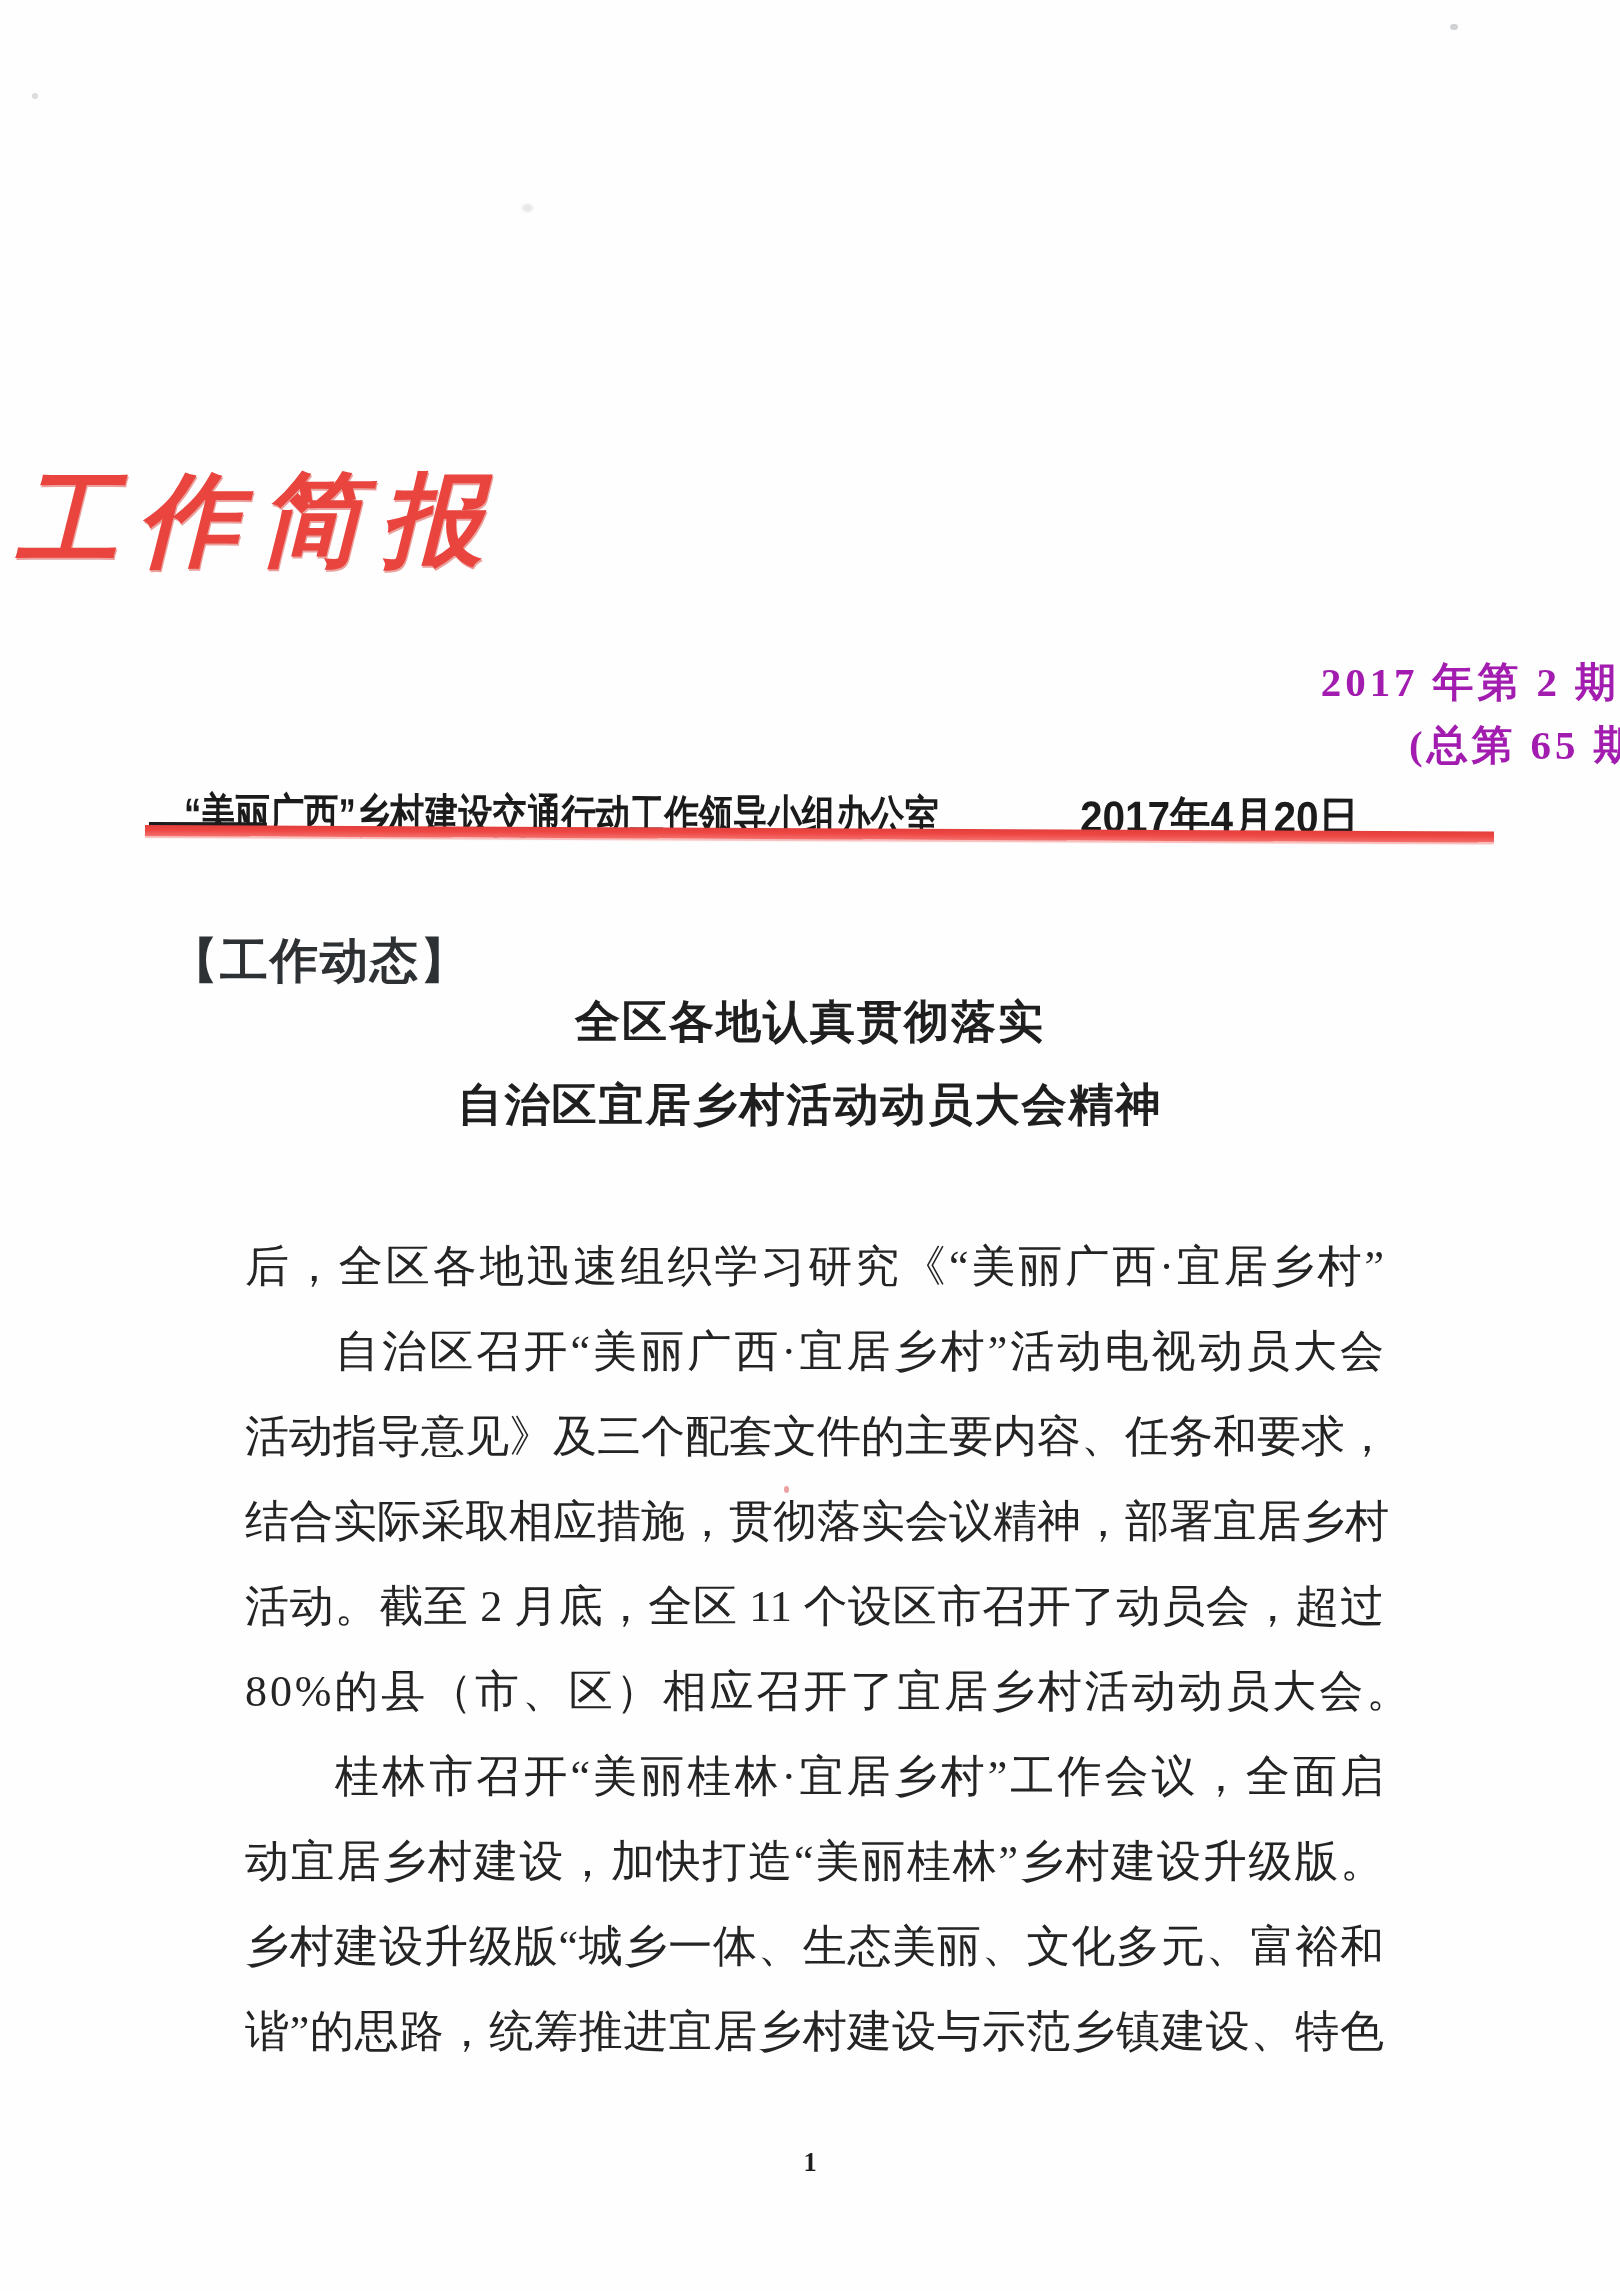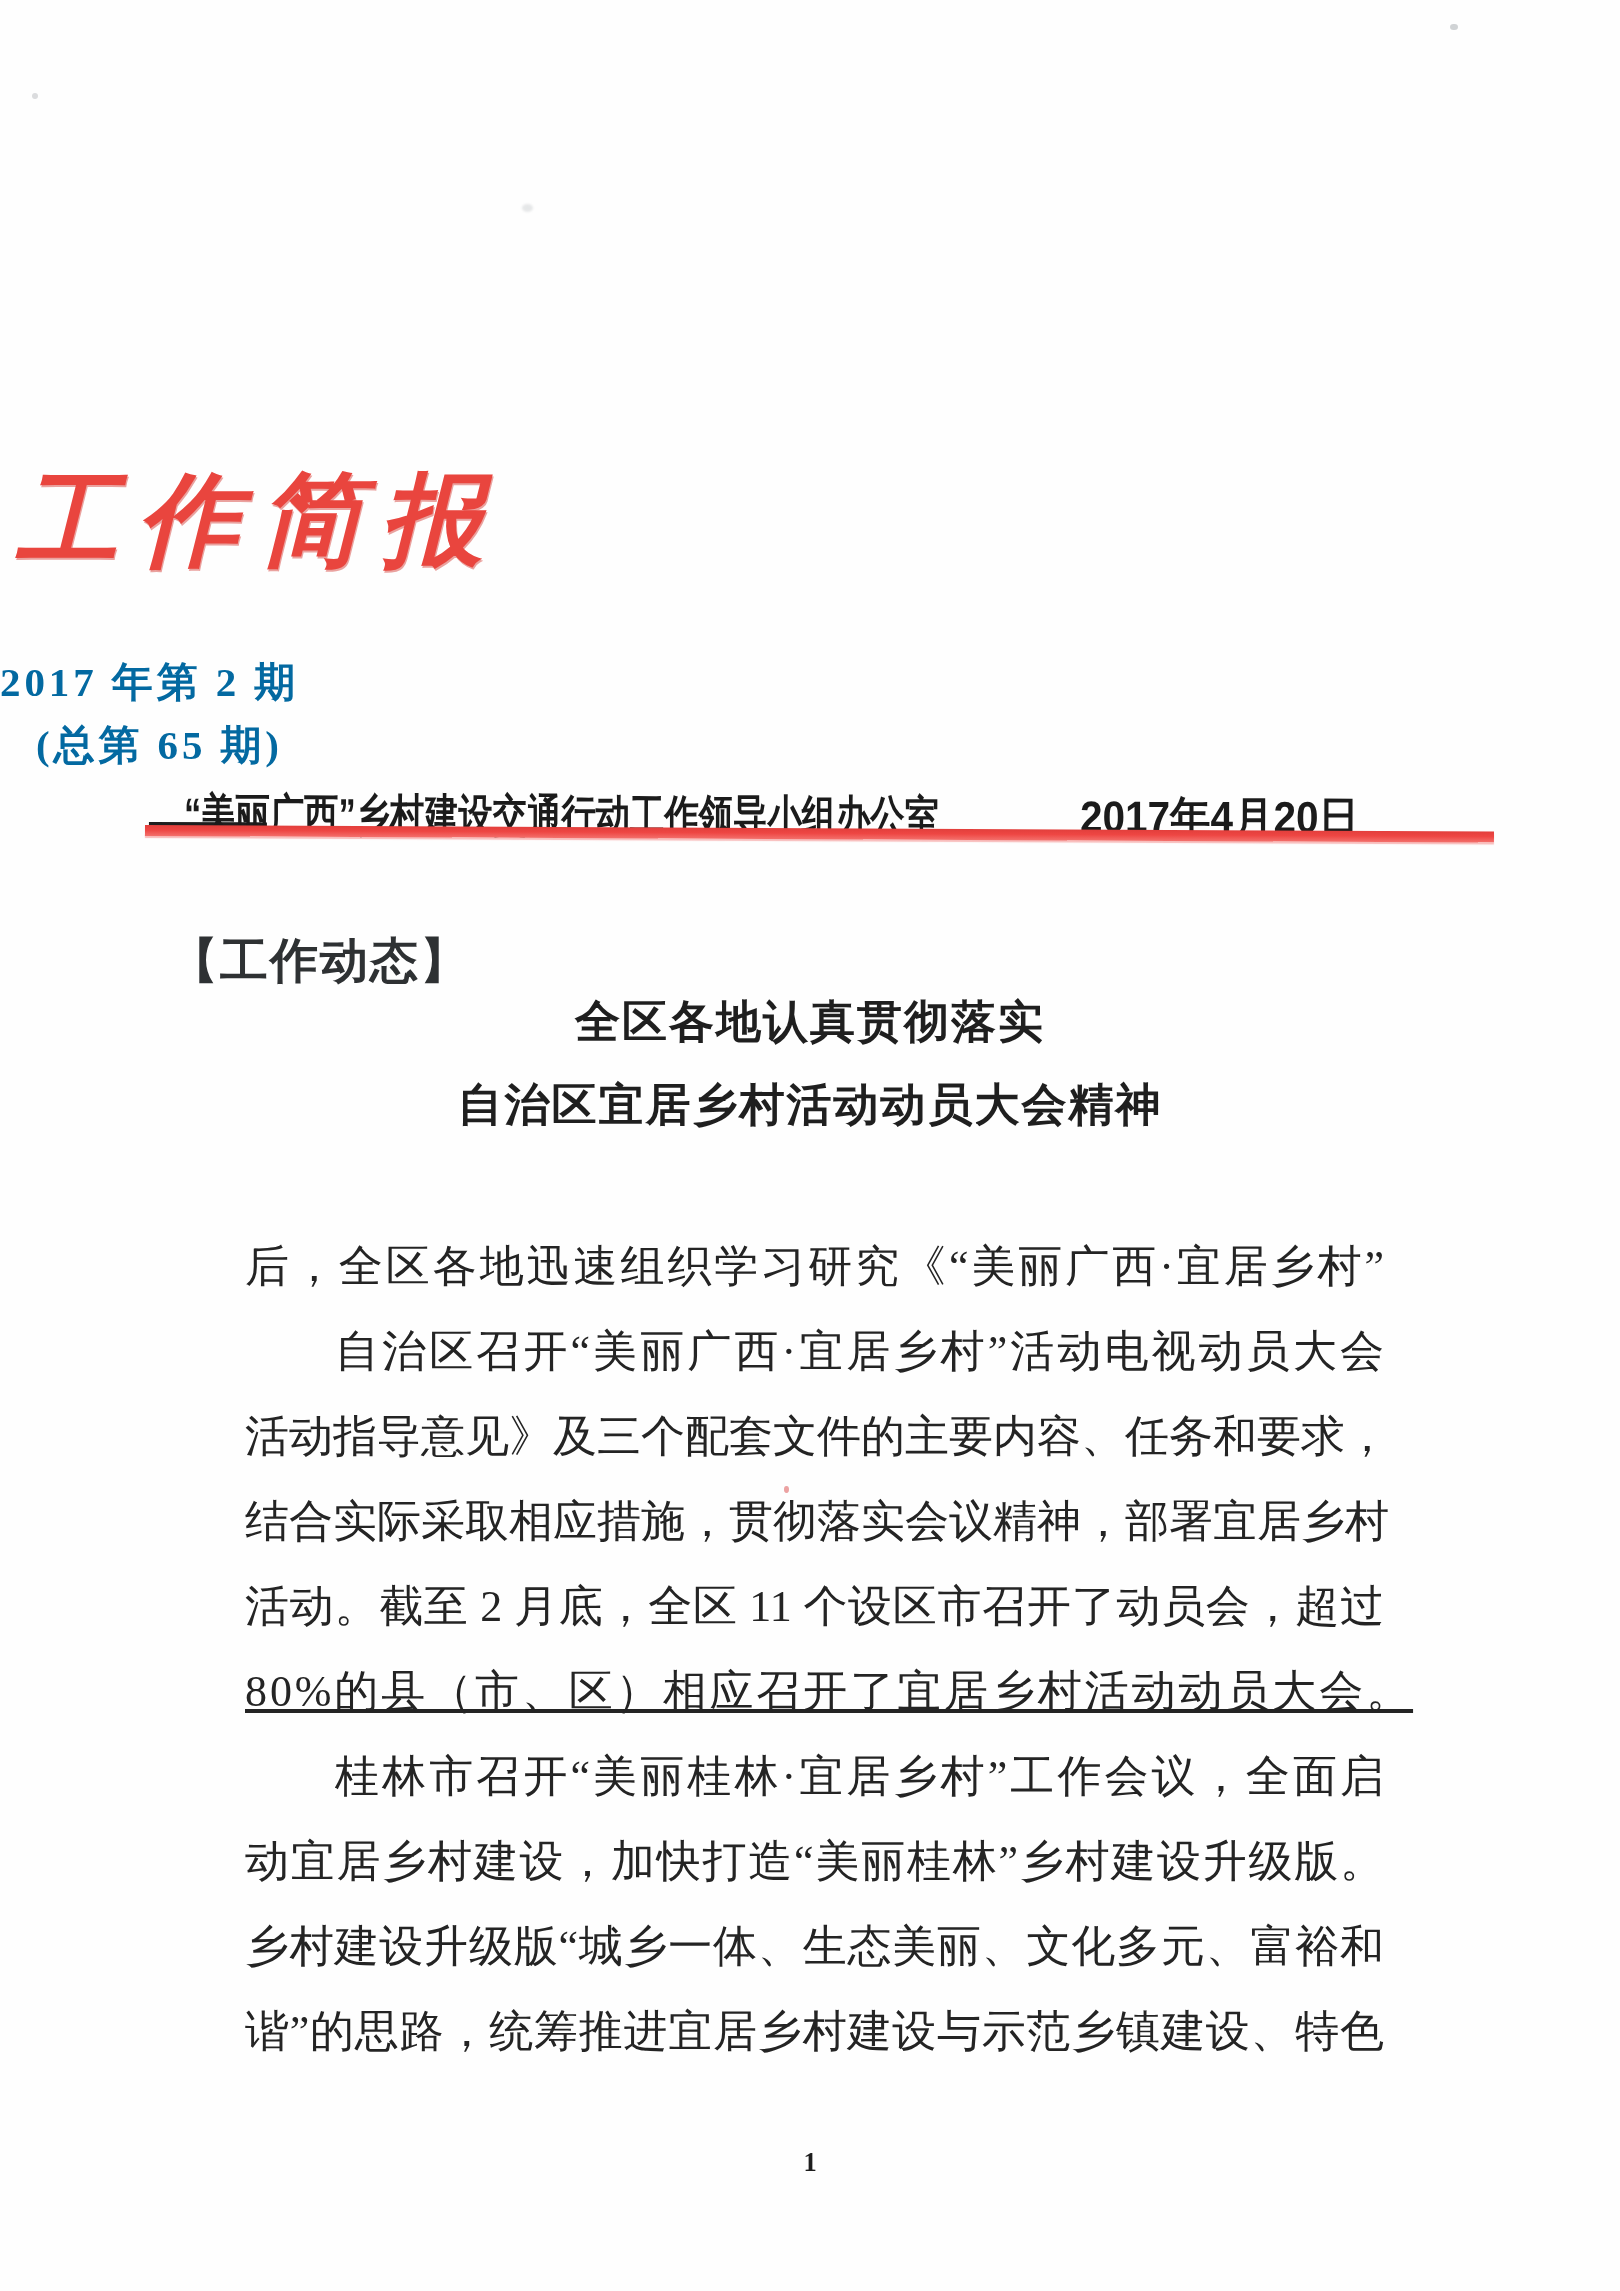--- a/index.html
+++ b/index.html
@@ -29,24 +29,24 @@
     position:absolute;top:453px;left:16px;width:100%;
     text-align:left;
     font-size:102px;font-weight:bold;
     letter-spacing:19.6px;
     color:var(--accent-red);
     text-shadow:1px 2px 0 rgba(210,50,45,.45);
     font-style:italic;
   }
   .issue-line{
     position:absolute;left:0;width:100%;
-    text-align:left;
+    text-align:right;
     font-size:41px;font-weight:bold;
     letter-spacing:3.9px;
-    color:#0369a1;
+    color:#a21caf;
   }
   .issue-year{top:655px;}
   .issue-total{top:718px;margin-left:36px;}
   
   .issuer-row{
     position:absolute;top:783px;left:147px;width:1362px;height:55px;
     transform:rotate(0.18deg);transform-origin:left center;
     font-family:"Liberation Sans","DejaVu Sans",sans-serif;
     color:#1b1b1b;
   }
@@ -99,21 +99,20 @@
     height:85px;line-height:85px;
     width:1139px;
     text-align:justify;
     text-align-last:justify;
     white-space:nowrap;
   }
   .bline.indent{text-indent:90px;}
   .bline.no-justify{
     text-align:right;text-align-last:auto;
     letter-spacing:2.9px;
-    text-decoration:underline;
   }
   
   .page-number{
     position:absolute;top:2147px;left:0;width:100%;
     text-align:center;
     font-size:26.5px;font-weight:bold;
     color:#1d1d1d;
   }
   
   .artifact{position:absolute;border-radius:50%;pointer-events:none;}

